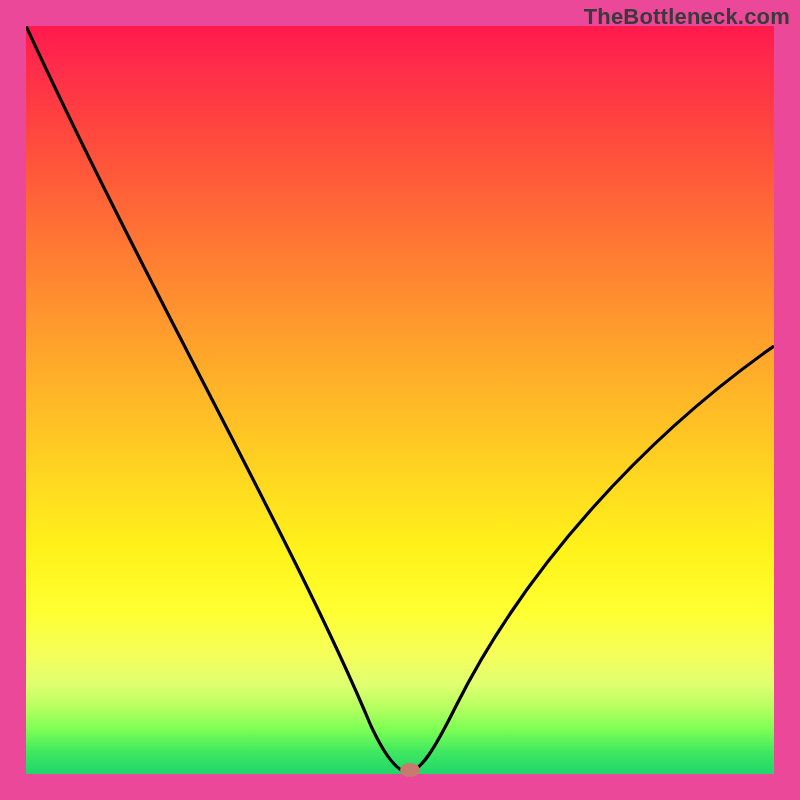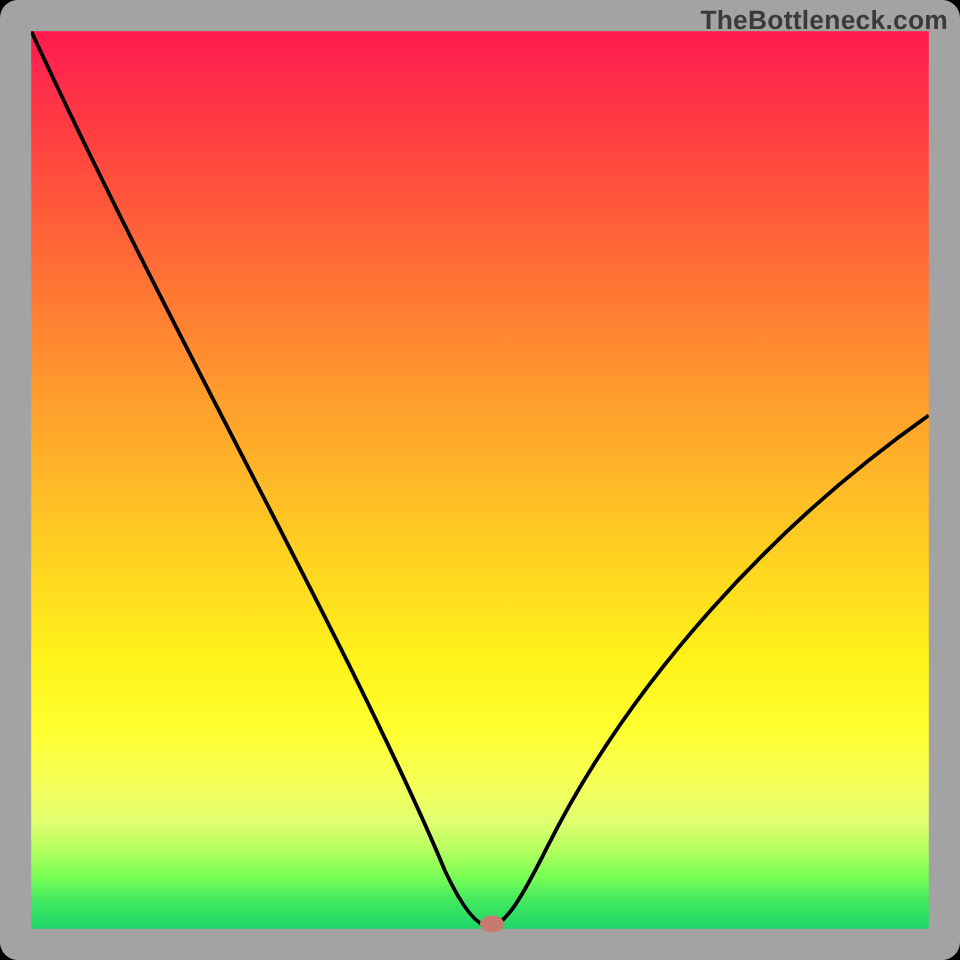--- a/index.html
+++ b/index.html
@@ -9,22 +9,21 @@
     height: 800px;
     background: #000;
     overflow: hidden;
   }
   .frame {
     position: absolute;
     left: 0;
     top: 0;
     width: 800px;
     height: 800px;
-    background: #a3a3a3;
-    border-radius: 15px;
+    background: #ec4899;
   }
   .plot {
     position: absolute;
     left: 26px;
     top: 26px;
     width: 748px;
     height: 748px;
     
     background: linear-gradient(to bottom,
       #ff1a4d 0%,

